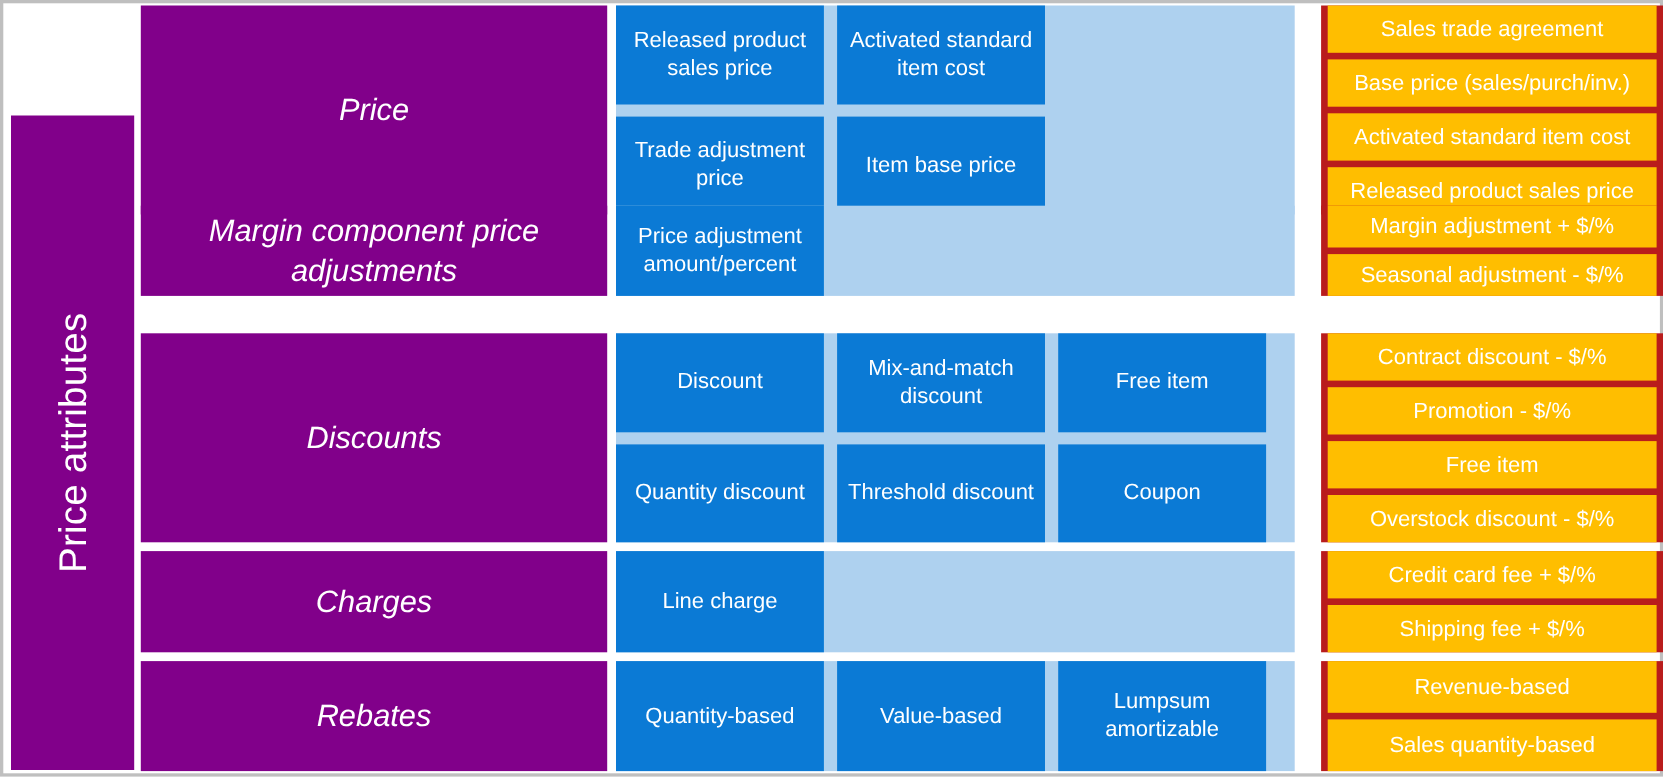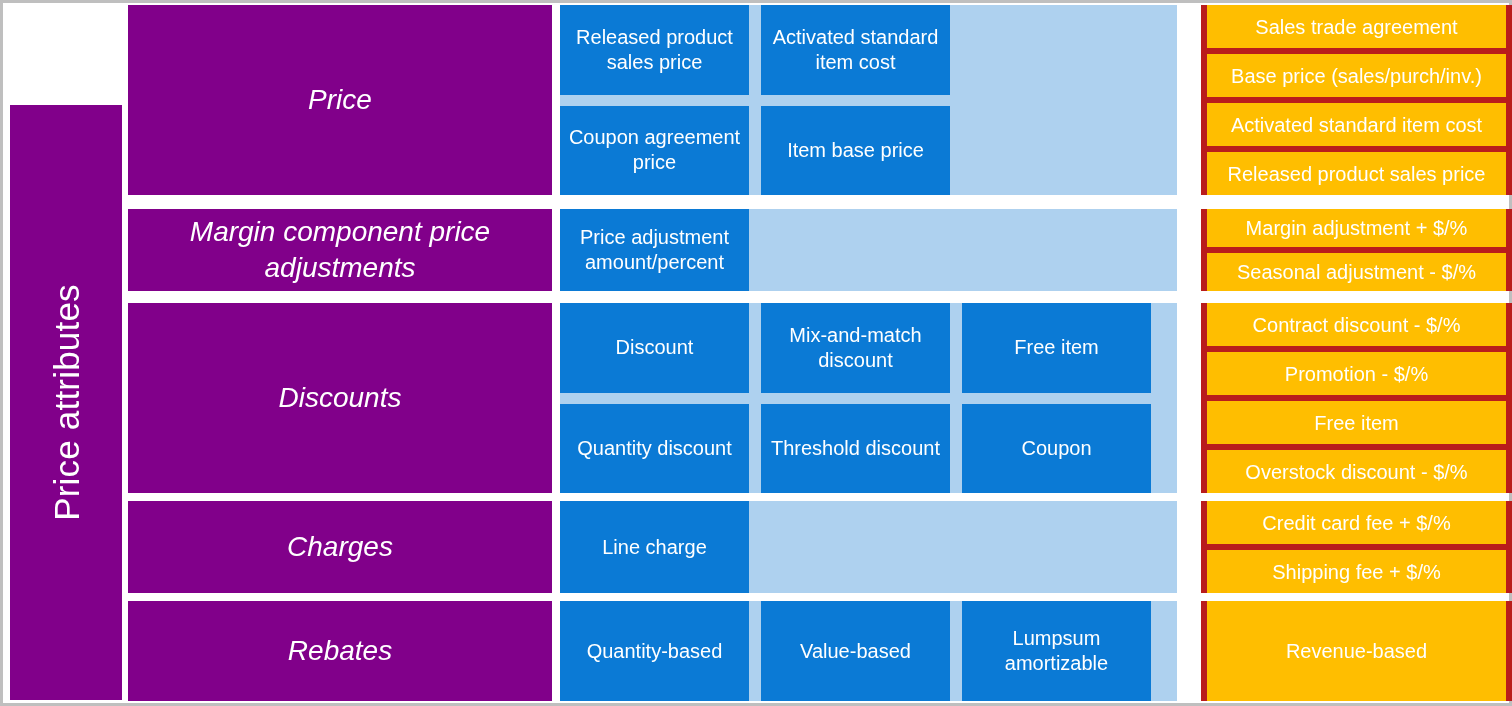--- a/index.html
+++ b/index.html
@@ -50,21 +50,21 @@
     height: 706px;
   }
 
   .row {
     position: absolute;
     left: 0;
     width: 100%;
     display: flex;
   }
   .row-1 { top: 5px;   height: 190px; }
-  .row-2 { top: 209px; height: 82px;  }
+  .row-2 { top: 187px; height: 82px;  }
   .row-3 { top: 303px; height: 190px; }
   .row-4 { top: 501px; height: 92px; border-radius: 23px;  }
   .row-5 { top: 601px; height: 100px; }
 
   
   .cat {
     width: 424px;
     flex: 0 0 424px;
     background: #81008a;
     color: #ffffff;
@@ -151,21 +151,21 @@
 
     <div class="row row-1">
       <div class="cat">Price</div>
       <div class="tray">
         <div class="tray-line">
           <div class="tile">Released product sales price</div>
           <div class="tile">Activated standard item cost</div>
           <div class="tile empty"></div>
         </div>
         <div class="tray-line">
-          <div class="tile">Coupon agreement price</div>
+          <div class="tile">Trade adjustment price</div>
           <div class="tile">Item base price</div>
           <div class="tile empty"></div>
         </div>
       </div>
       <div class="goldtray">
         <div class="pill">Sales trade agreement</div>
         <div class="pill">Base price (sales/purch/inv.)</div>
         <div class="pill">Activated standard item cost</div>
         <div class="pill">Released product sales price</div>
       </div>
@@ -226,17 +226,18 @@
       <div class="cat">Rebates</div>
       <div class="tray">
         <div class="tray-line">
           <div class="tile">Quantity-based</div>
           <div class="tile">Value-based</div>
           <div class="tile">Lumpsum amortizable</div>
         </div>
       </div>
       <div class="goldtray">
         <div class="pill">Revenue-based</div>
+        <div class="pill">Sales quantity-based</div>
       </div>
     </div>
 
   </div>
 </div>
 
 </body></html>

